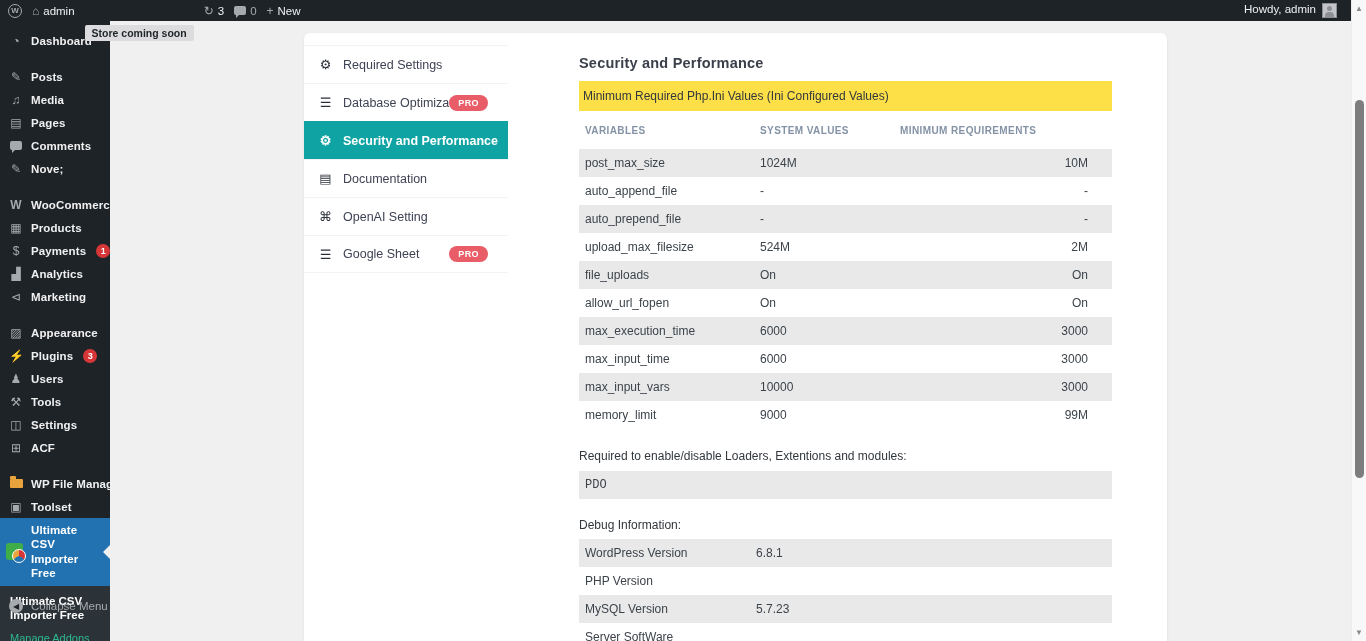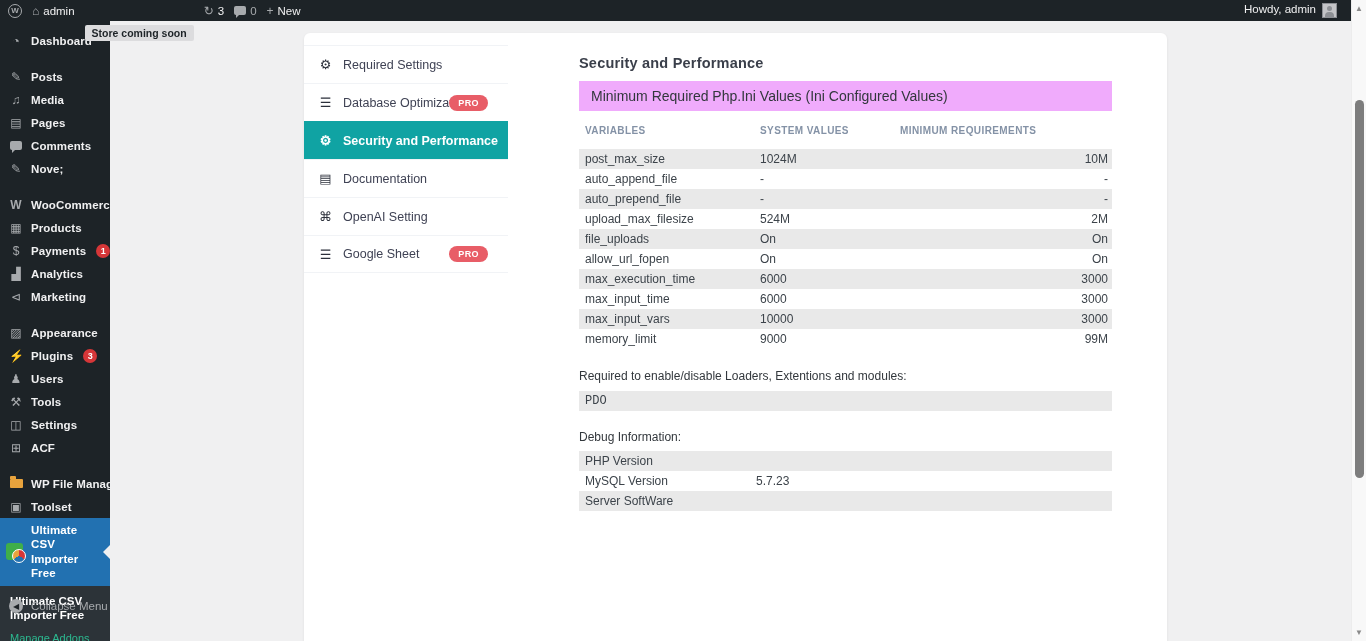--- a/index.html
+++ b/index.html
@@ -52,27 +52,27 @@
   .tab { display:flex; align-items:center; gap:10px; height:38px; padding-left:14px; border-top:1px solid #f1f3f6; font-size:12.5px; color:#3f4254; cursor:pointer; position:relative; background:#fff; }
   .tab:last-child { border-bottom:1px solid #f1f3f6; }
   .tab .ti { width:15px; text-align:center; font-size:13px; color:#2b2f3a; }
   .tab.active { background:#10a3a3; color:#fff; font-weight:bold; border-top-color:#10a3a3; }
   .tab.active .ti { color:#fff; }
   .pro { position:absolute; right:20px; background:#e85d67; color:#fff; font-size:9px; font-weight:bold; letter-spacing:.4px; padding:3px 9px; border-radius:9px; }
 
   
   .panel { position:absolute; left:275px; top:0; width:533px; }
   .page-title { margin-top:22px; font-size:14.5px; font-weight:600; color:#3a3f4a; letter-spacing:.2px; }
-  .sec-head { margin-top:10px; height:30px; background:#f0abfc; display:flex; align-items:center; padding-left:12px; font-size:14px; color:#32373c; }
+  .sec-head { margin-top:10px; height:30px; background:#fde047; display:flex; align-items:center; padding-left:4px; font-size:12px; color:#32373c; }
   .grid3 { display:grid; grid-template-columns:181px 140px 1fr; align-items:center; }
   .thead { height:38px; font-size:10px; font-weight:bold; letter-spacing:.4px; color:#8492a6; }
   .thead div:first-child { padding-left:6px; }
-  .trow { height:20px; font-size:12px; color:#3c434a; }
+  .trow { height:28px; font-size:12px; color:#3c434a; }
   .trow > div:first-child { padding-left:6px; }
-  .grid3.trow > div:last-child { text-align:right; padding-right:4px; }
+  .grid3.trow > div:last-child { text-align:right; padding-right:24px; }
   .striped .trow:nth-child(odd) { background:#e9e9e9; }
   .lbl { font-size:12px; color:#32373c; }
   .grid2a { display:grid; grid-template-columns:246px 1fr; align-items:center;font-family:Liberation Mono, monospace; }
   .grid2b { display:grid; grid-template-columns:177px 1fr; align-items:center; }
   .mt20 { margin-top:20px; } .mt8 { margin-top:8px; } .mt19 { margin-top:19px; } .mt7 { margin-top:7px; }
 
   
   .scrollbar { position:absolute; right:0; top:0; width:15px; height:641px; background:#f8f8f8; border-left:1px solid #ececec; z-index:40; }
   .sb-arrow { position:absolute; left:0; width:100%; text-align:center; color:#8a8a8a; font-size:8px; cursor:pointer; }
   .sb-up { top:4px; } .sb-down { bottom:4px; }
@@ -310,20 +310,24 @@
       <div class="lbl mt20">Required to enable/disable Loaders, Extentions and modules:</div>
       <div class="striped mt8">
         <div class="grid2a trow">
             <div>PDO</div>
           </div>
       </div>
 
       <div class="lbl mt19">Debug Information:</div>
       <div class="striped mt7">
         <div class="grid2b trow">
+            <div>WordPress Version</div>
+            <div>6.8.1</div>
+          </div>
+        <div class="grid2b trow">
             <div>PHP Version</div>
           </div>
         <div class="grid2b trow">
             <div>MySQL Version</div>
             <div>5.7.23</div>
           </div>
         <div class="grid2b trow">
             <div>Server SoftWare</div>
             <div></div>
           </div>

